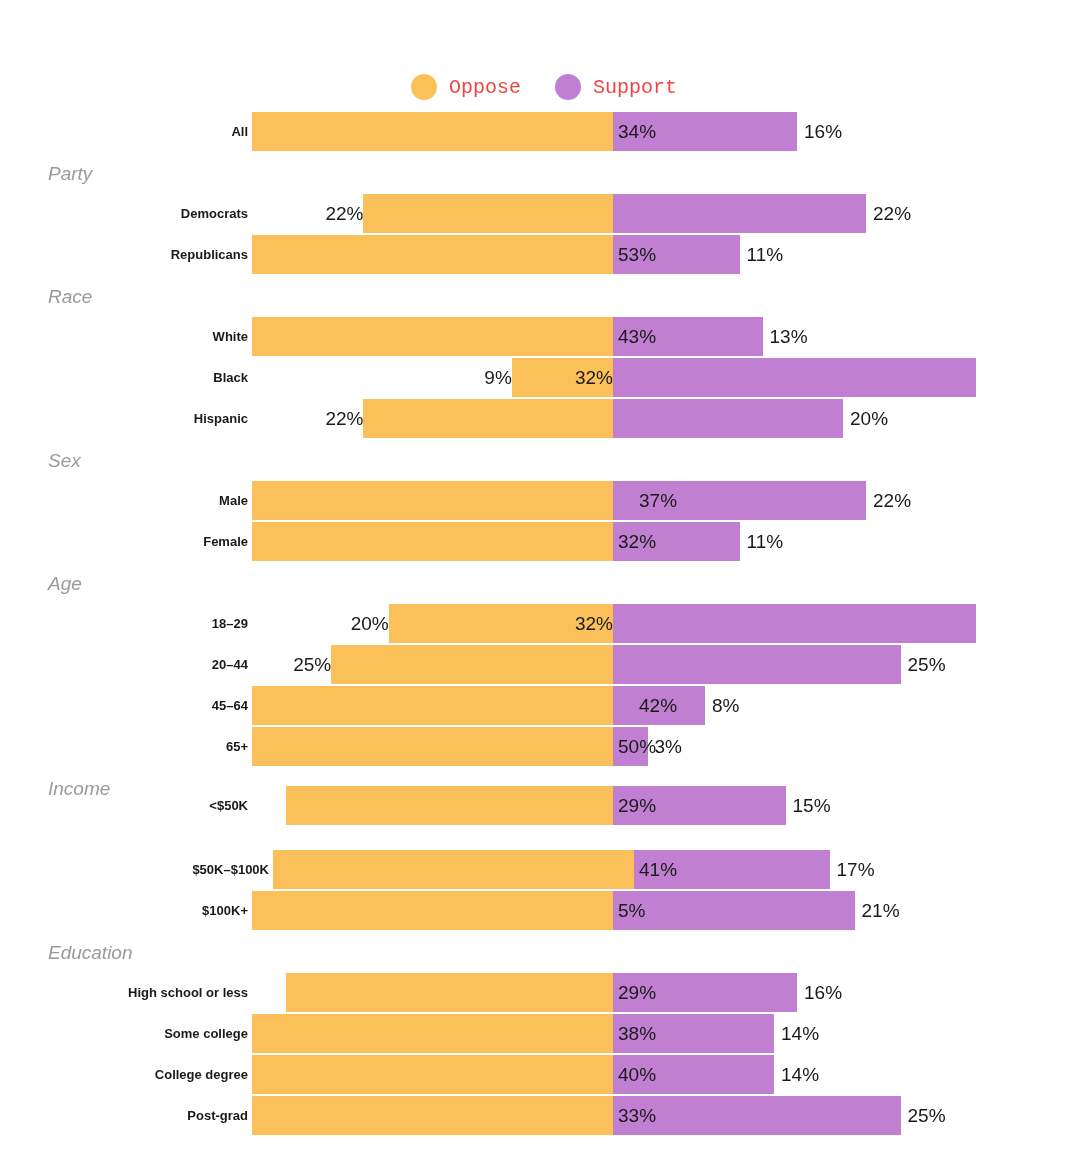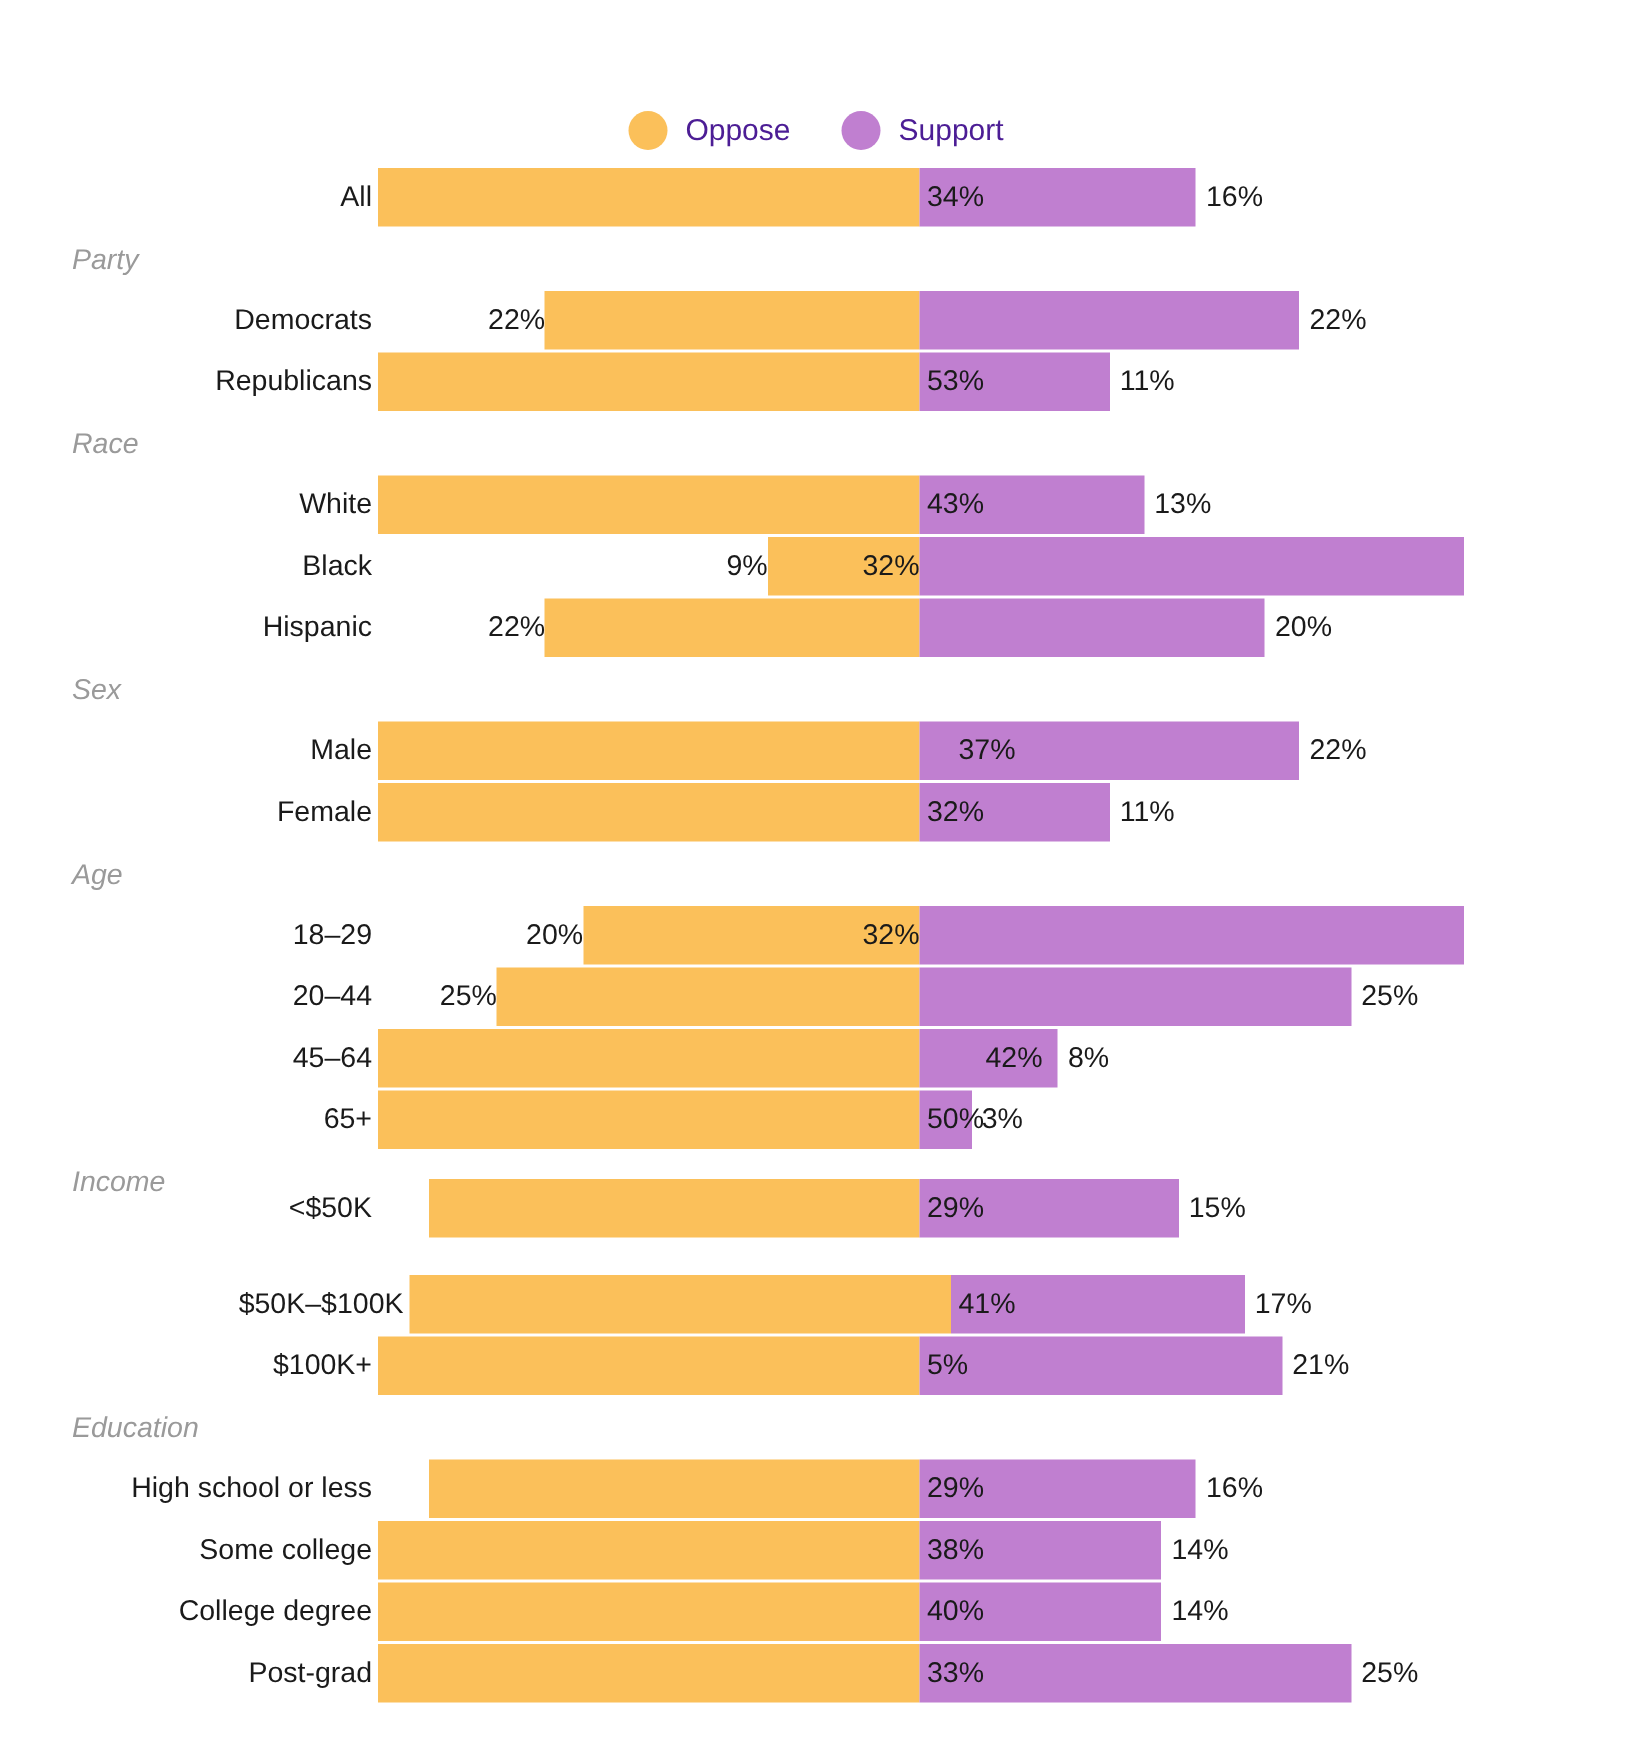--- a/index.html
+++ b/index.html
@@ -52,21 +52,22 @@
     gap: 12px;
   }
   .legend-swatch {
     width: 26px;
     height: 26px;
     border-radius: 50%;
     display: block;
   }
   .legend-label {
     font-size: 20px;
-    color: #4c1d95;
+    color: #ef4444;
+    font-family: Liberation Mono, monospace;
   }
 
   
   .plot {
     position: absolute;
     left: 0;
     top: 0;
     width: 1088px;
     height: 1158px;
   }
@@ -86,24 +87,25 @@
     left: 0;
     width: 1088px;
   }
 
   .row-label {
     position: absolute;
     right: 840px; 
     top: 0;
     height: 39px;
     line-height: 39px;
-    font-size: 19px;
+    font-size: 13px;
     color: #1a1a1a;
     white-space: nowrap;
     text-align: center;
+    font-weight: bold;
   }
 
   .bar {
     position: absolute;
     top: 0;
     height: 39px;
   }
   .bar-oppose {
     background: #fbc05a;
   }
@@ -224,21 +226,21 @@
         <div class="row-label">20–44</div>
         <div class="bar bar-oppose" style="left: 331.25px; width: 281.75px; background: rgb(251, 192, 90);"></div>
         <div class="bar bar-support" style="left: 613px; width: 287.5px; background: rgb(192, 127, 208);"></div>
         <div class="val val-outside-left" style="left: 211.25px; width: 120px;">25%</div>
         <div class="val val-outside-right" style="left: 900.5px; width: 120px;">25%</div>
       </div>
       <div class="row" style="top: 686px; height: 39px;">
         <div class="row-label">45–64</div>
         <div class="bar bar-oppose" style="left: 251.9px; width: 361.1px; background: rgb(251, 192, 90);"></div>
         <div class="bar bar-support" style="left: 613px; width: 92px; background: rgb(192, 127, 208);"></div>
-        <div class="val val-inside-left" style="left: 613px; width: 90px; padding-left: 44px;">42%</div>
+        <div class="val val-inside-left" style="left: 595px; width: 90px; padding-left: 44px;">42%</div>
         <div class="val val-outside-right" style="left: 705px; width: 120px;">8%</div>
       </div>
       <div class="row" style="top: 727px; height: 39px;">
         <div class="row-label">65+</div>
         <div class="bar bar-oppose" style="left: 251.9px; width: 361.1px; background: rgb(251, 192, 90);"></div>
         <div class="bar bar-support" style="left: 613px; width: 34.5px; background: rgb(192, 127, 208);"></div>
         <div class="val val-inside-left" style="left: 613px; width: 90px;">50%</div>
         <div class="val val-outside-right" style="left: 647.5px; width: 120px;">3%</div>
       </div>
       <div class="group-label" style="top: 779px;">Income</div>

